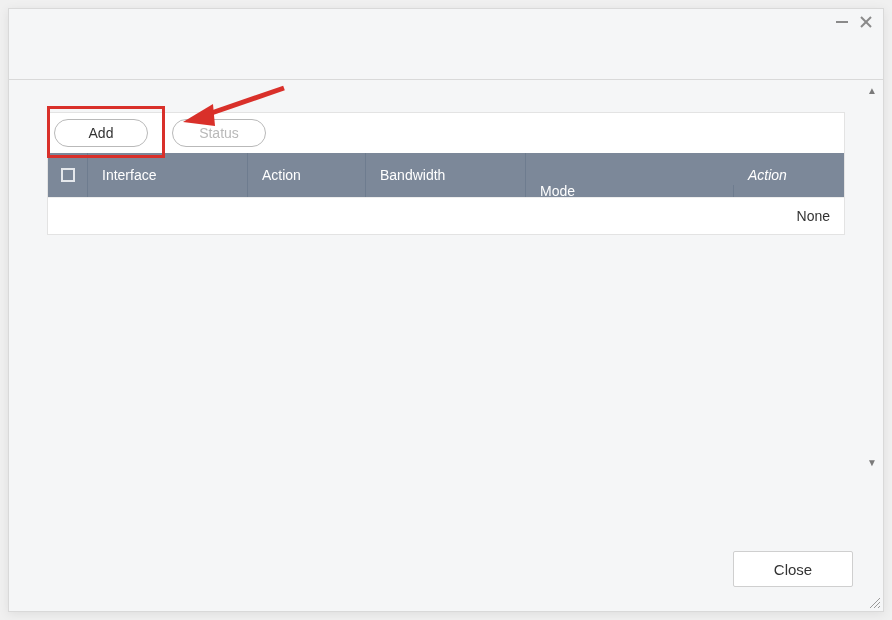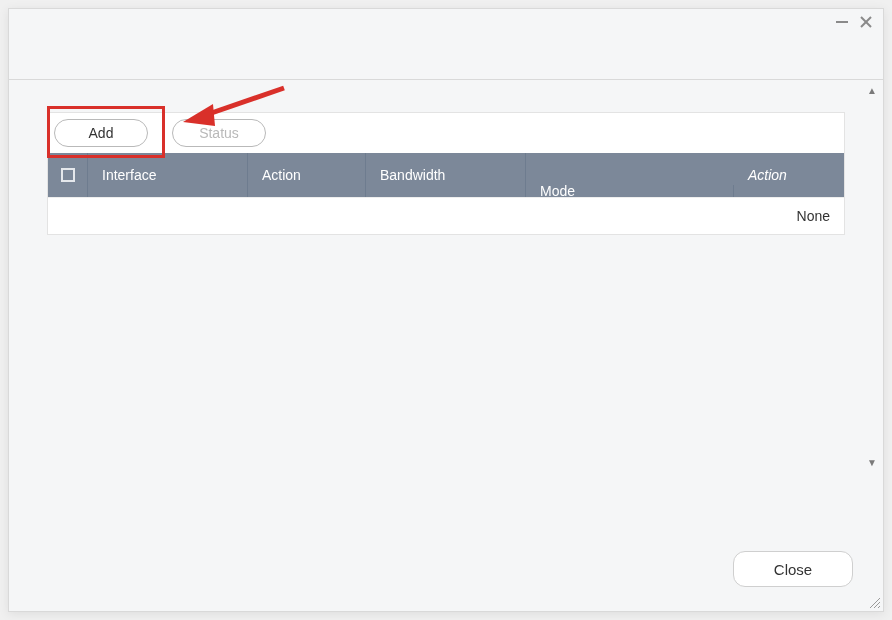--- a/index.html
+++ b/index.html
@@ -157,21 +157,21 @@
     right: 30px;
     bottom: 24px;
   }
   .close-btn {
     width: 120px;
     height: 36px;
     border: 1px solid #cfcfcf;
     background: #ffffff;
     color: #333333;
     font-size: 15px;
-    border-radius: 12px;
+    border-radius: 2px;
     cursor: pointer;
   }
   .resize-grip {
     position: absolute;
     right: 2px;
     bottom: 2px;
     width: 14px;
     height: 14px;
     color: #9a9a9a;
   }

